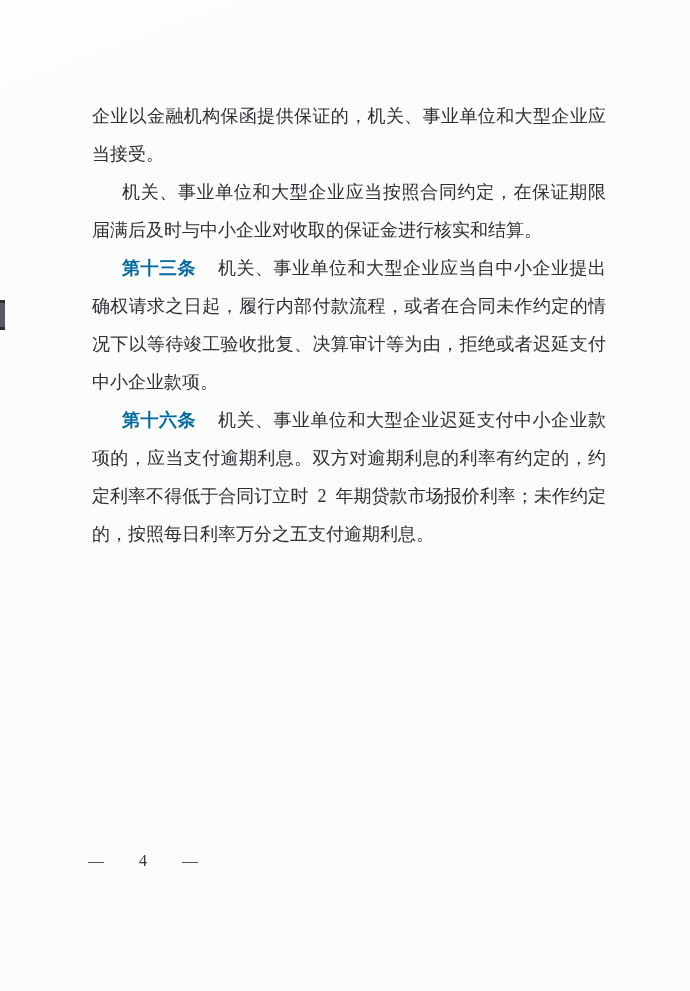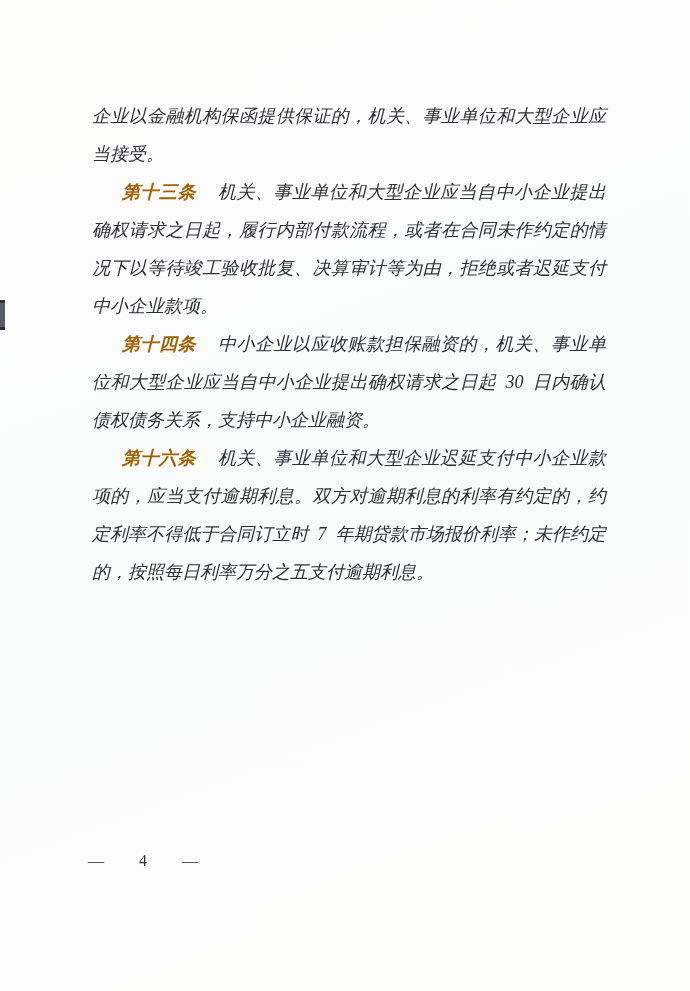--- a/index.html
+++ b/index.html
@@ -22,32 +22,31 @@
     position: absolute;
     left: 92px;
     top: 97px;
     width: 514px;
     color: #2e2e35;
     font-size: 18px;
     line-height: 38px;
     text-align: justify;
     text-justify: inter-character;
     letter-spacing: 0;
-    font-style: italic;
   }
   .page-body p {
     margin: 0;
     padding: 0;
   }
   .page-body p.indent {
     text-indent: 30px;
   }
   .term {
     font-weight: 700;
-    color: #a16207;
+    color: #0369a1;
     margin-right: 17px;
   }
   .page-footer {
     position: absolute;
     left: 88px;
     top: 852px;
     font-size: 16px;
     color: #33333a;
     letter-spacing: 3px;
     word-spacing: 9px;
@@ -71,34 +70,33 @@
 <div class="page">
 
   <div class="scan-artifact"></div>
 
   <main class="page-body">
 
     <p>
       <span>企业以金融机构保函提供保证的，机关、事业单位和大型企业应当接受。</span>
     </p>
 
+    <p class="indent">
+      <span>机关、事业单位和大型企业应当按照合同约定，在保证期限届满后及时与中小企业对收取的保证金进行核实和结算。</span>
+    </p>
 
     <p class="indent">
       <span class="term">第十三条</span>
       <span>机关、事业单位和大型企业应当自中小企业提出确权请求之日起，履行内部付款流程，或者在合同未作约定的情况下以等待竣工验收批复、决算审计等为由，拒绝或者迟延支付中小企业款项。</span>
     </p>
 
-    <p class="indent">
-      <span class="term">第十四条</span>
-      <span>中小企业以应收账款担保融资的，机关、事业单位和大型企业应当自中小企业提出确权请求之日起 30 日内确认债权债务关系，支持中小企业融资。</span>
-    </p>
 
     <p class="indent">
       <span class="term">第十六条</span>
-      <span>机关、事业单位和大型企业迟延支付中小企业款项的，应当支付逾期利息。双方对逾期利息的利率有约定的，约定利率不得低于合同订立时 7 年期贷款市场报价利率；未作约定的，按照每日利率万分之五支付逾期利息。</span>
+      <span>机关、事业单位和大型企业迟延支付中小企业款项的，应当支付逾期利息。双方对逾期利息的利率有约定的，约定利率不得低于合同订立时 2 年期贷款市场报价利率；未作约定的，按照每日利率万分之五支付逾期利息。</span>
     </p>
 
 
 
   </main>
 
   <div class="page-footer">—  4  —</div>
 
 </div>
 

